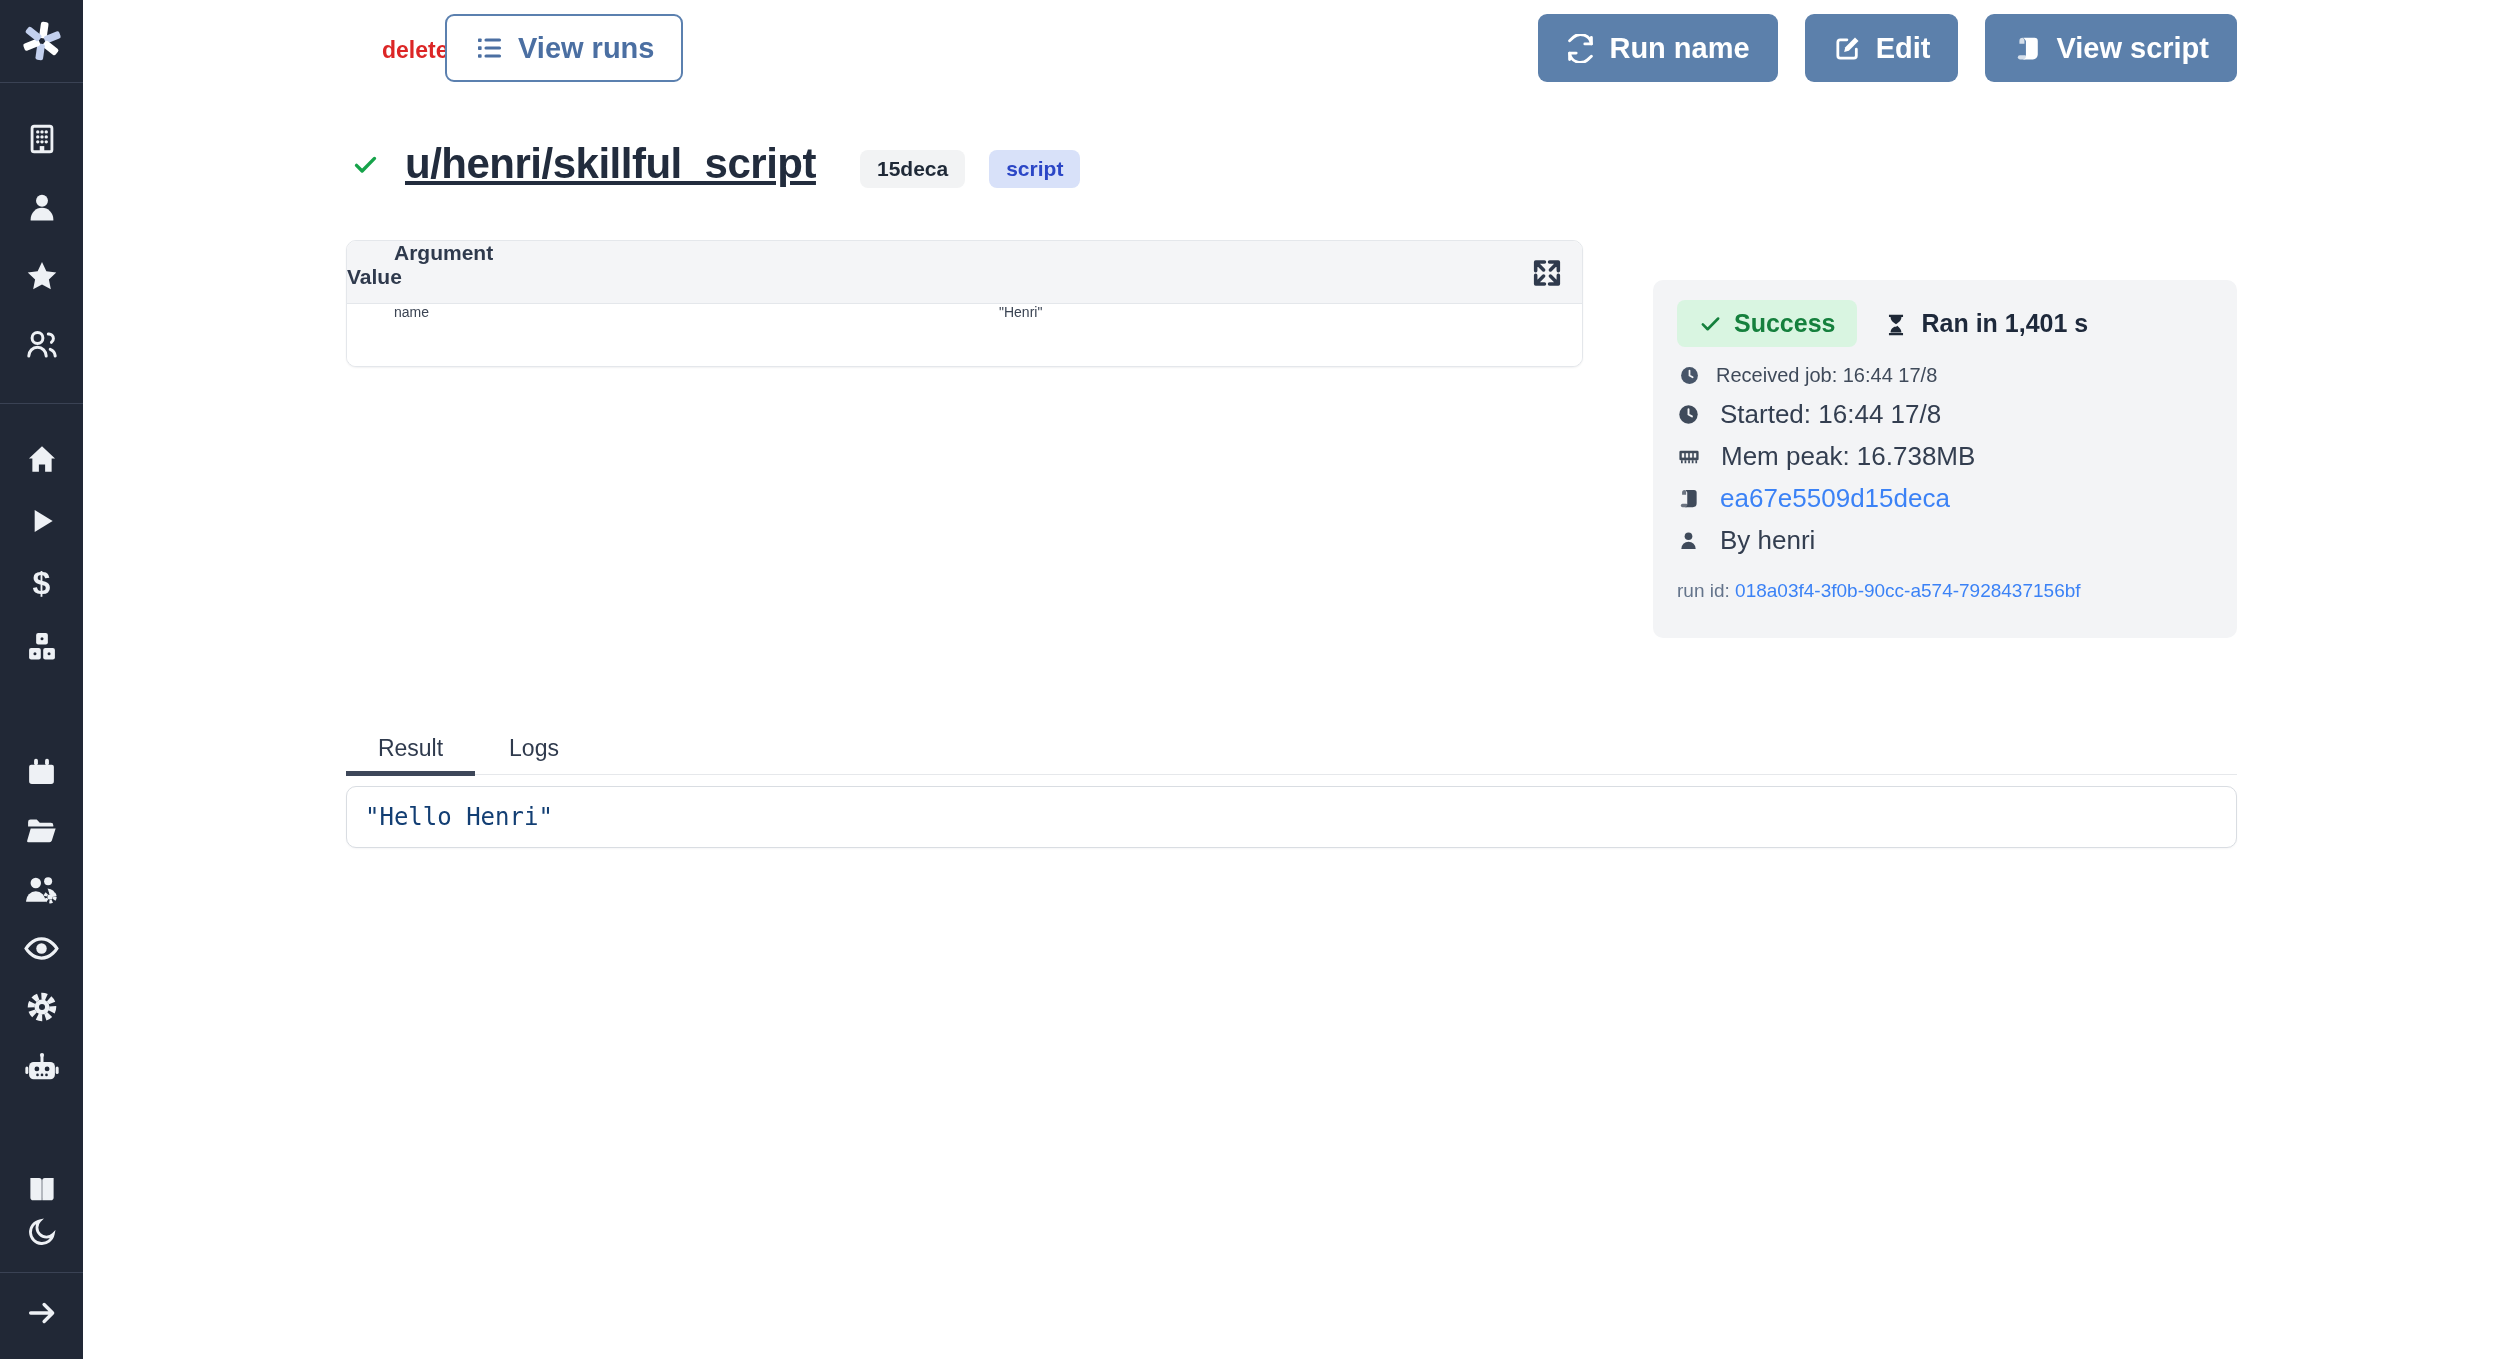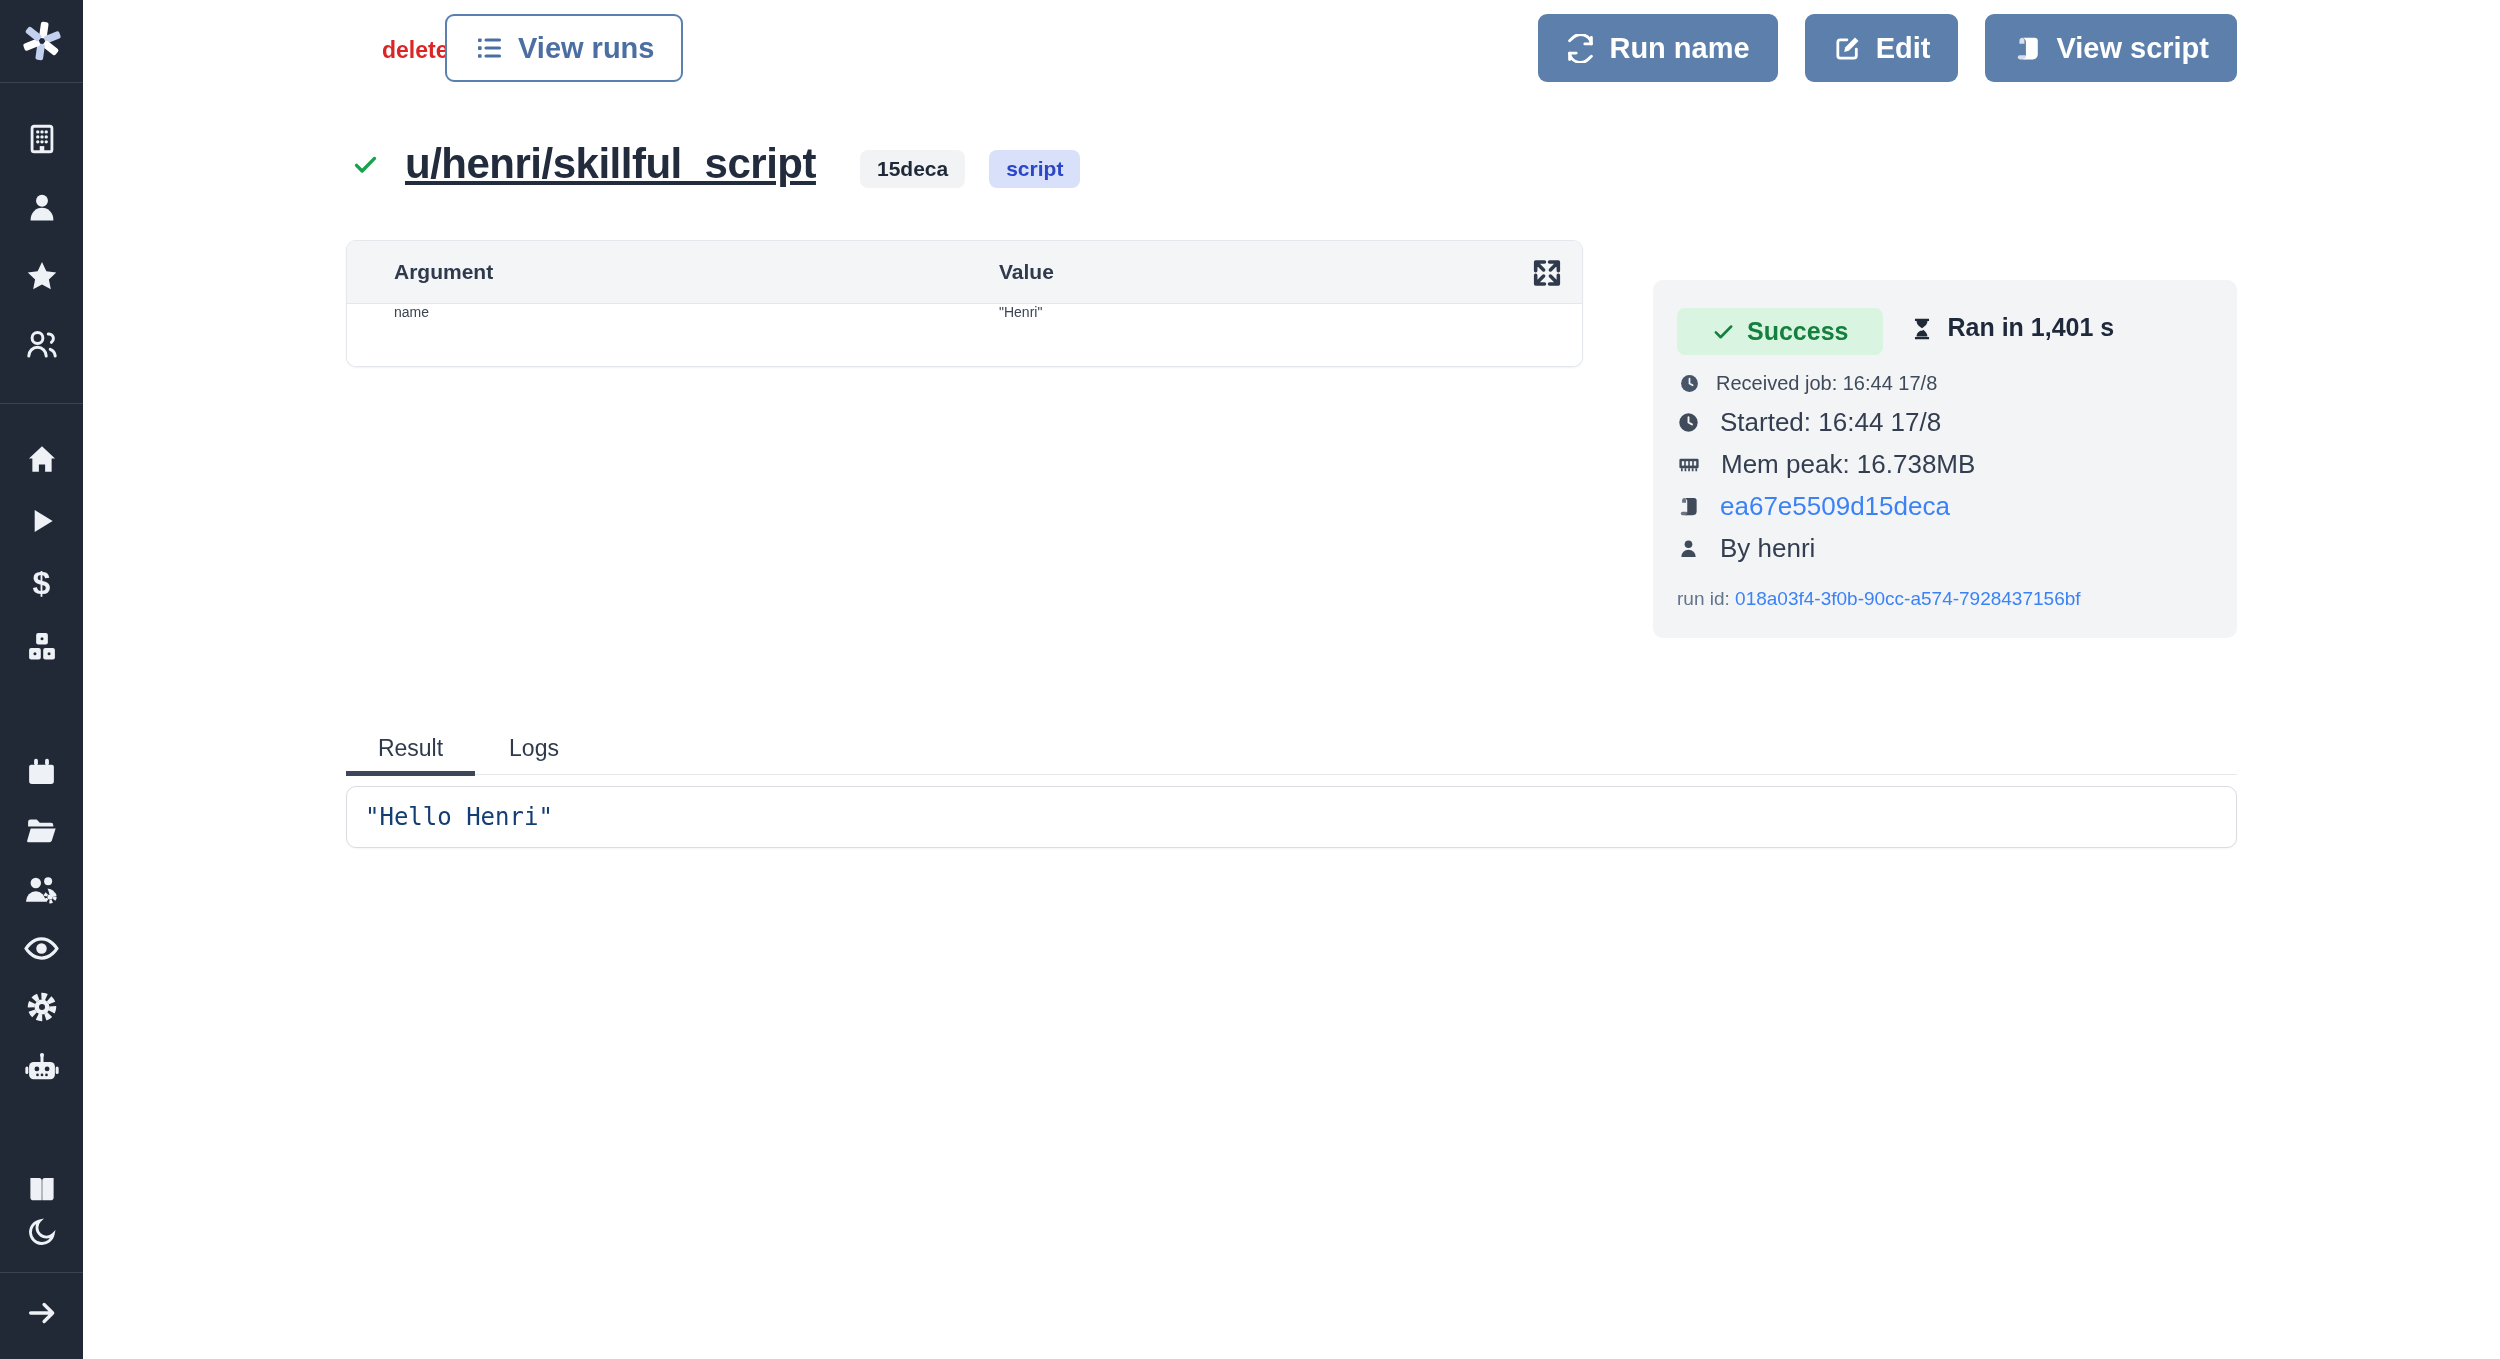--- a/index.html
+++ b/index.html
@@ -96,22 +96,22 @@
   
   .args-table{
     position:absolute;left:346px;top:240px;width:1237px;
     border:1px solid var(--border);border-radius:10px;overflow:hidden;
     box-shadow:0 1px 2px rgba(16,24,40,.06);
     background:#fff;
   }
   .args-head{
     position:relative;height:63px;background:var(--table-head);
     border-bottom:1px solid var(--border);
-    display:flex;align-items:center;
-    font-size:21px;font-weight:600;color:var(--ink-2);
+    display:flex;
+    font-size:21px;font-weight:600;color:var(--ink-2);flex-direction:column;
   }
   .col-argument{padding-left:47px;width:652px;}
   .args-row{
     height:62px;display:flex;align-items:flex-start;
     font-size:14px;color:var(--ink-3);background:#fff;
   }
   .expand-btn{
     position:absolute;right:16px;top:13px;width:38px;height:38px;
     background:none;border:none;cursor:pointer;color:var(--ink-2);
     display:flex;align-items:center;justify-content:center;
@@ -120,21 +120,21 @@
   
   .status-panel{
     position:absolute;left:1653px;top:280px;width:584px;height:358px;
     background:var(--gray-panel);border-radius:10px;
     padding:20px 24px;
   }
   .status-row1{display:flex;align-items:center;gap:26px;}
   .success-badge{
     display:flex;align-items:center;gap:12px;
     background:var(--success-bg);color:var(--green-dark);
-    font-size:25px;font-weight:600;padding:9px 35px;border-radius:8px;margin-top:8px;
+    font-size:25px;font-weight:600;padding:9px 22px;border-radius:8px;
   }
   .duration{display:flex;align-items:flex-end;gap:12px;font-size:25px;font-weight:600;color:#1e293b;}
   .received-row{
     margin-top:17px;margin-left:2px;display:flex;align-items:center;gap:16px;
     font-size:20px;color:#3f4a5a;
   }
   .detail-row{
     display:flex;align-items:center;gap:20px;height:42px;
     font-size:26px;color:#333e50;
   }

